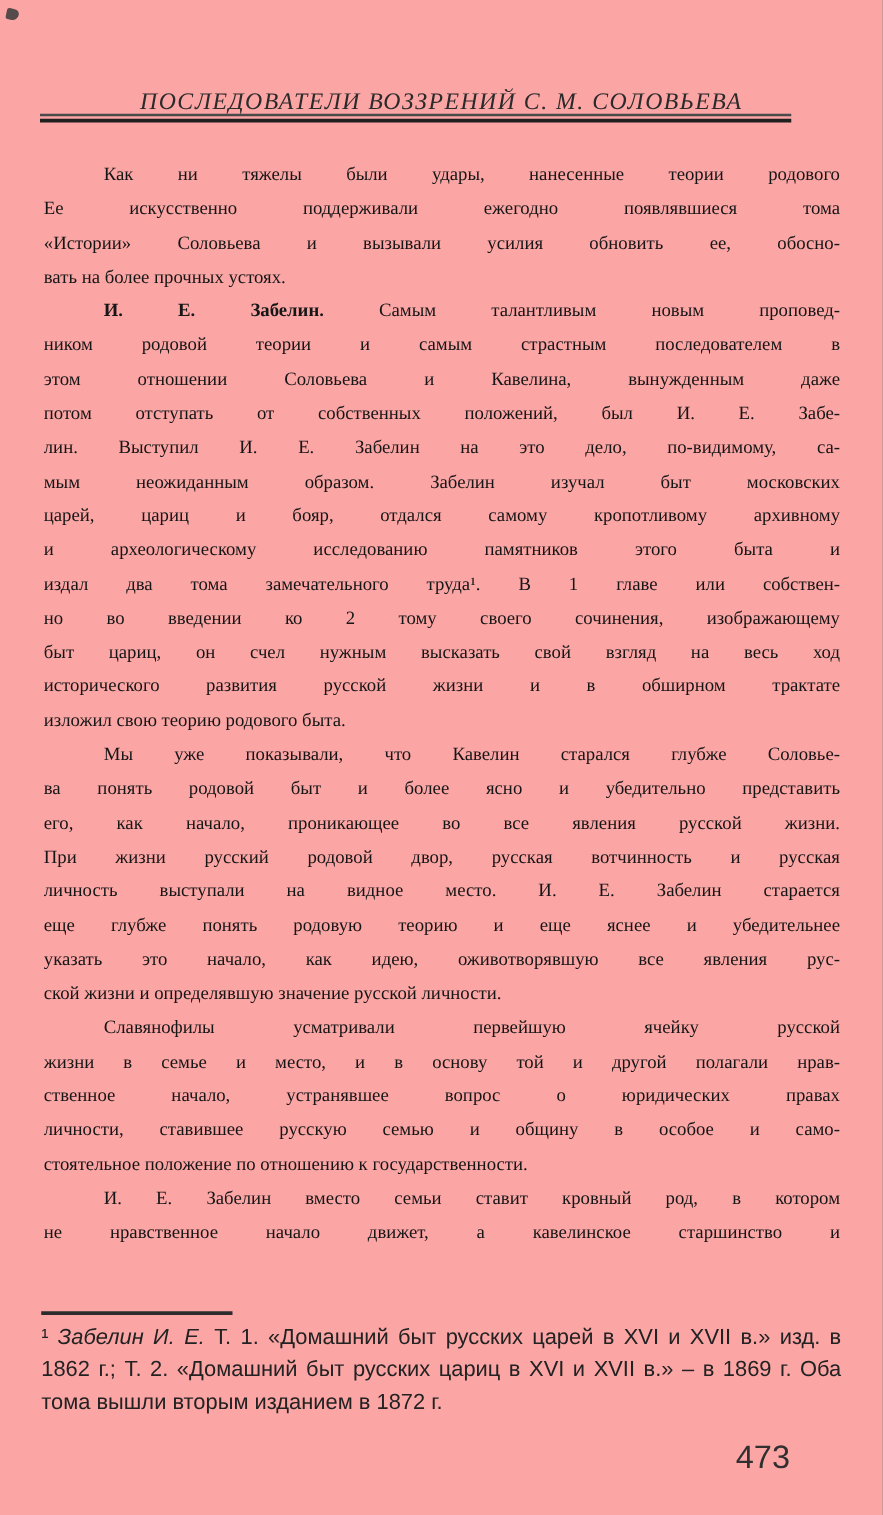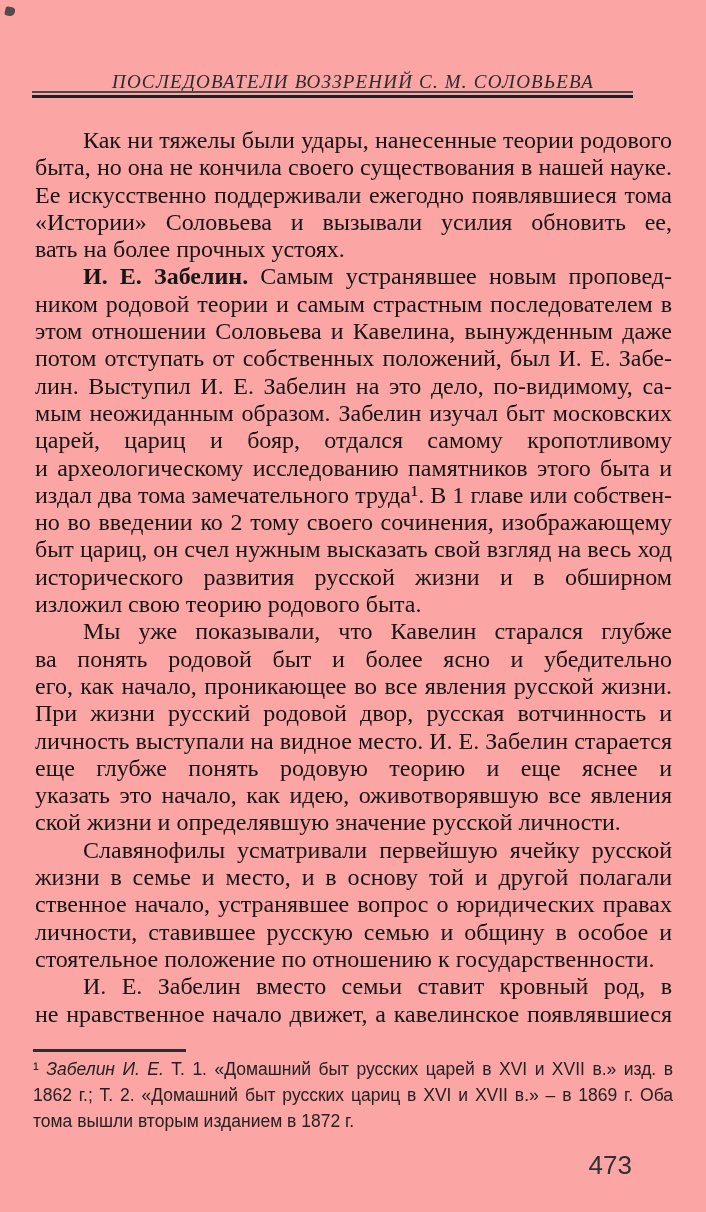--- a/index.html
+++ b/index.html
@@ -25,21 +25,21 @@
     font-size:19px;
     letter-spacing:1.2px;
     color:#2b2b2b;
     white-space:nowrap;
   }
   .head-rule{position:absolute;left:32px;top:91px;width:601px;}
   .head-rule .thin{height:1.5px;background:#4a4a4a;margin-bottom:2.5px;}
   .head-rule .thick{height:3px;background:#1f1f1f;}
   .body-text{
     position:absolute;left:35px;top:127px;width:637px;
-    font-size:24px;
+    font-size:15px;
     line-height:27.3px;
   }
   .para{margin:0;padding:0;}
   .ln{
     display:block;
     text-align:justify;
     text-align-last:justify;
     white-space:normal;
     overflow:hidden;
     height:27.3px;
@@ -79,28 +79,27 @@
 
   <div class="head-rule">
     <div class="thin"></div>
     <div class="thick"></div>
   </div>
 
   <div class="body-text">
 
     <div class="para">
       <span class="ln ind">Как ни тяжелы были удары, нанесенные теории родового</span>
-      <span class="ln">быта, но она не кончила своего существования в нашей науке.</span>
       <span class="ln">Ее искусственно поддерживали ежегодно появлявшиеся тома</span>
       <span class="ln">«Истории» Соловьева и вызывали усилия обновить ее, обосно-</span>
       <span class="ln last">вать на более прочных устоях.</span>
     </div>
 
     <div class="para">
-      <span class="ln ind"><b class="lead-bold">И. Е. Забелин.</b><span> Самым устранявшее новым проповед-</span></span>
+      <span class="ln ind"><b class="lead-bold">И. Е. Забелин.</b><span> Самым талантливым новым проповед-</span></span>
       <span class="ln">ником родовой теории и самым страстным последователем в</span>
       <span class="ln">этом отношении Соловьева и Кавелина, вынужденным даже</span>
       <span class="ln">потом отступать от собственных положений, был И. Е. Забе-</span>
       <span class="ln">лин. Выступил И. Е. Забелин на это дело, по-видимому, са-</span>
       <span class="ln">мым неожиданным образом. Забелин изучал быт московских</span>
       <span class="ln">царей, цариц и бояр, отдался самому кропотливому архивному</span>
       <span class="ln">и археологическому исследованию памятников этого быта и</span>
       <span class="ln">издал два тома замечательного труда¹. В 1 главе или собствен-</span>
       <span class="ln">но во введении ко 2 тому своего сочинения, изображающему</span>
       <span class="ln">быт цариц, он счел нужным высказать свой взгляд на весь ход</span>
@@ -122,21 +121,21 @@
     <div class="para">
       <span class="ln ind">Славянофилы усматривали первейшую ячейку русской</span>
       <span class="ln">жизни в семье и место, и в основу той и другой полагали нрав-</span>
       <span class="ln">ственное начало, устранявшее вопрос о юридических правах</span>
       <span class="ln">личности, ставившее русскую семью и общину в особое и само-</span>
       <span class="ln last">стоятельное положение по отношению к государственности.</span>
     </div>
 
     <div class="para">
       <span class="ln ind">И. Е. Забелин вместо семьи ставит кровный род, в котором</span>
-      <span class="ln">не нравственное начало движет, а кавелинское появлявшиеся и</span>
+      <span class="ln">не нравственное начало движет, а кавелинское старшинство и</span>
     </div>
 
   </div>
 
   <div class="fn-rule"></div>
 
   <div class="footnote">
     <span class="ln"><span class="fn-marker">¹</span> <i class="fn-author">Забелин И. Е.</i><span> Т. 1. «Домашний быт русских царей в XVI и XVII в.» изд. в</span></span>
     <span class="ln">1862 г.; Т. 2. «Домашний быт русских цариц в XVI и XVII в.» – в 1869 г. Оба</span>
     <span class="ln last">тома вышли вторым изданием в 1872 г.</span>

